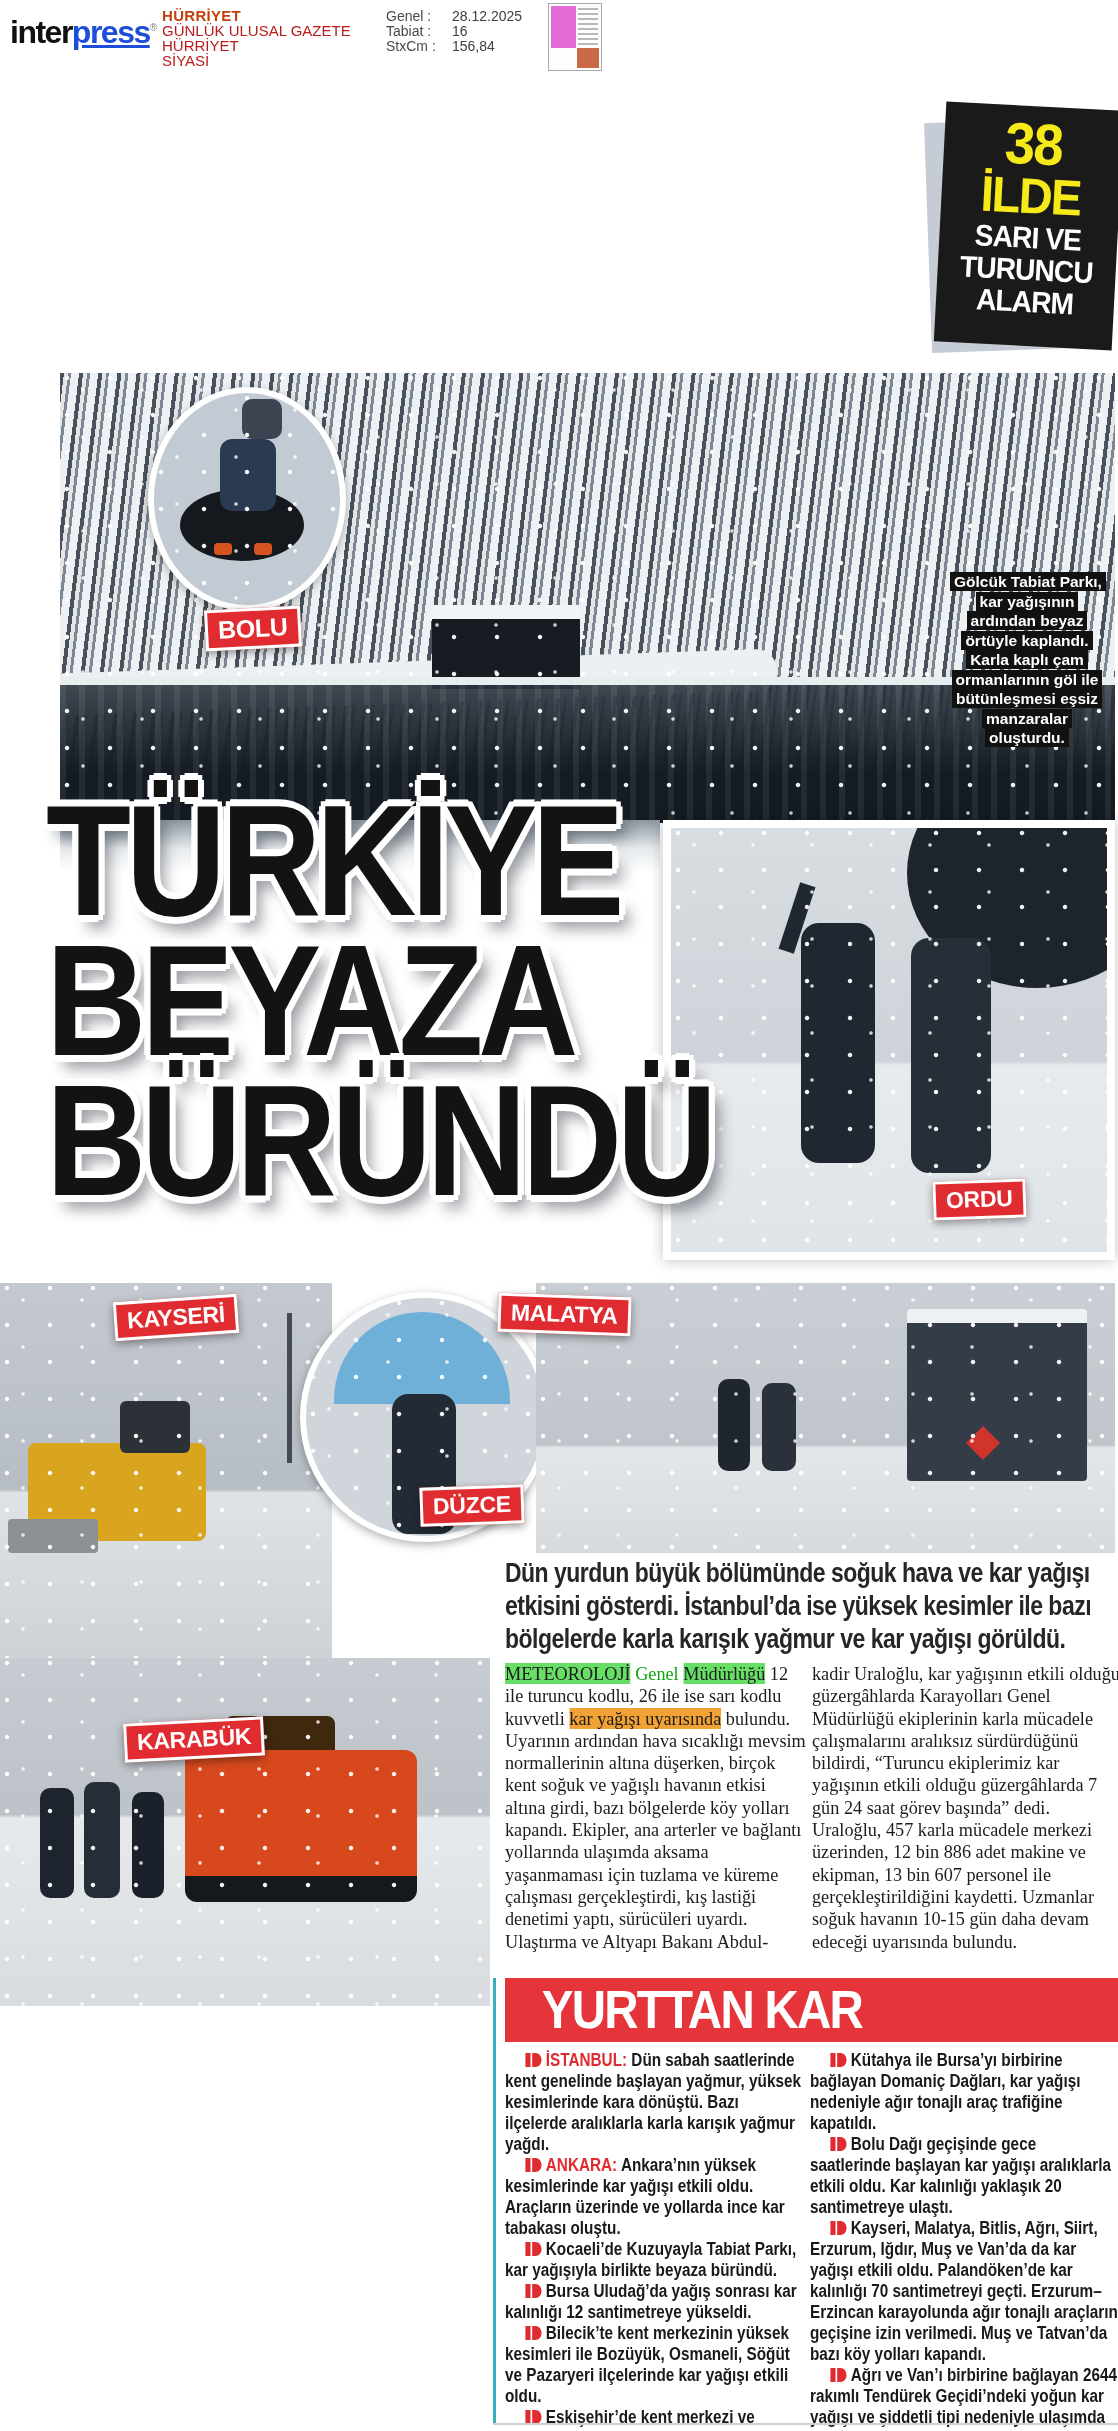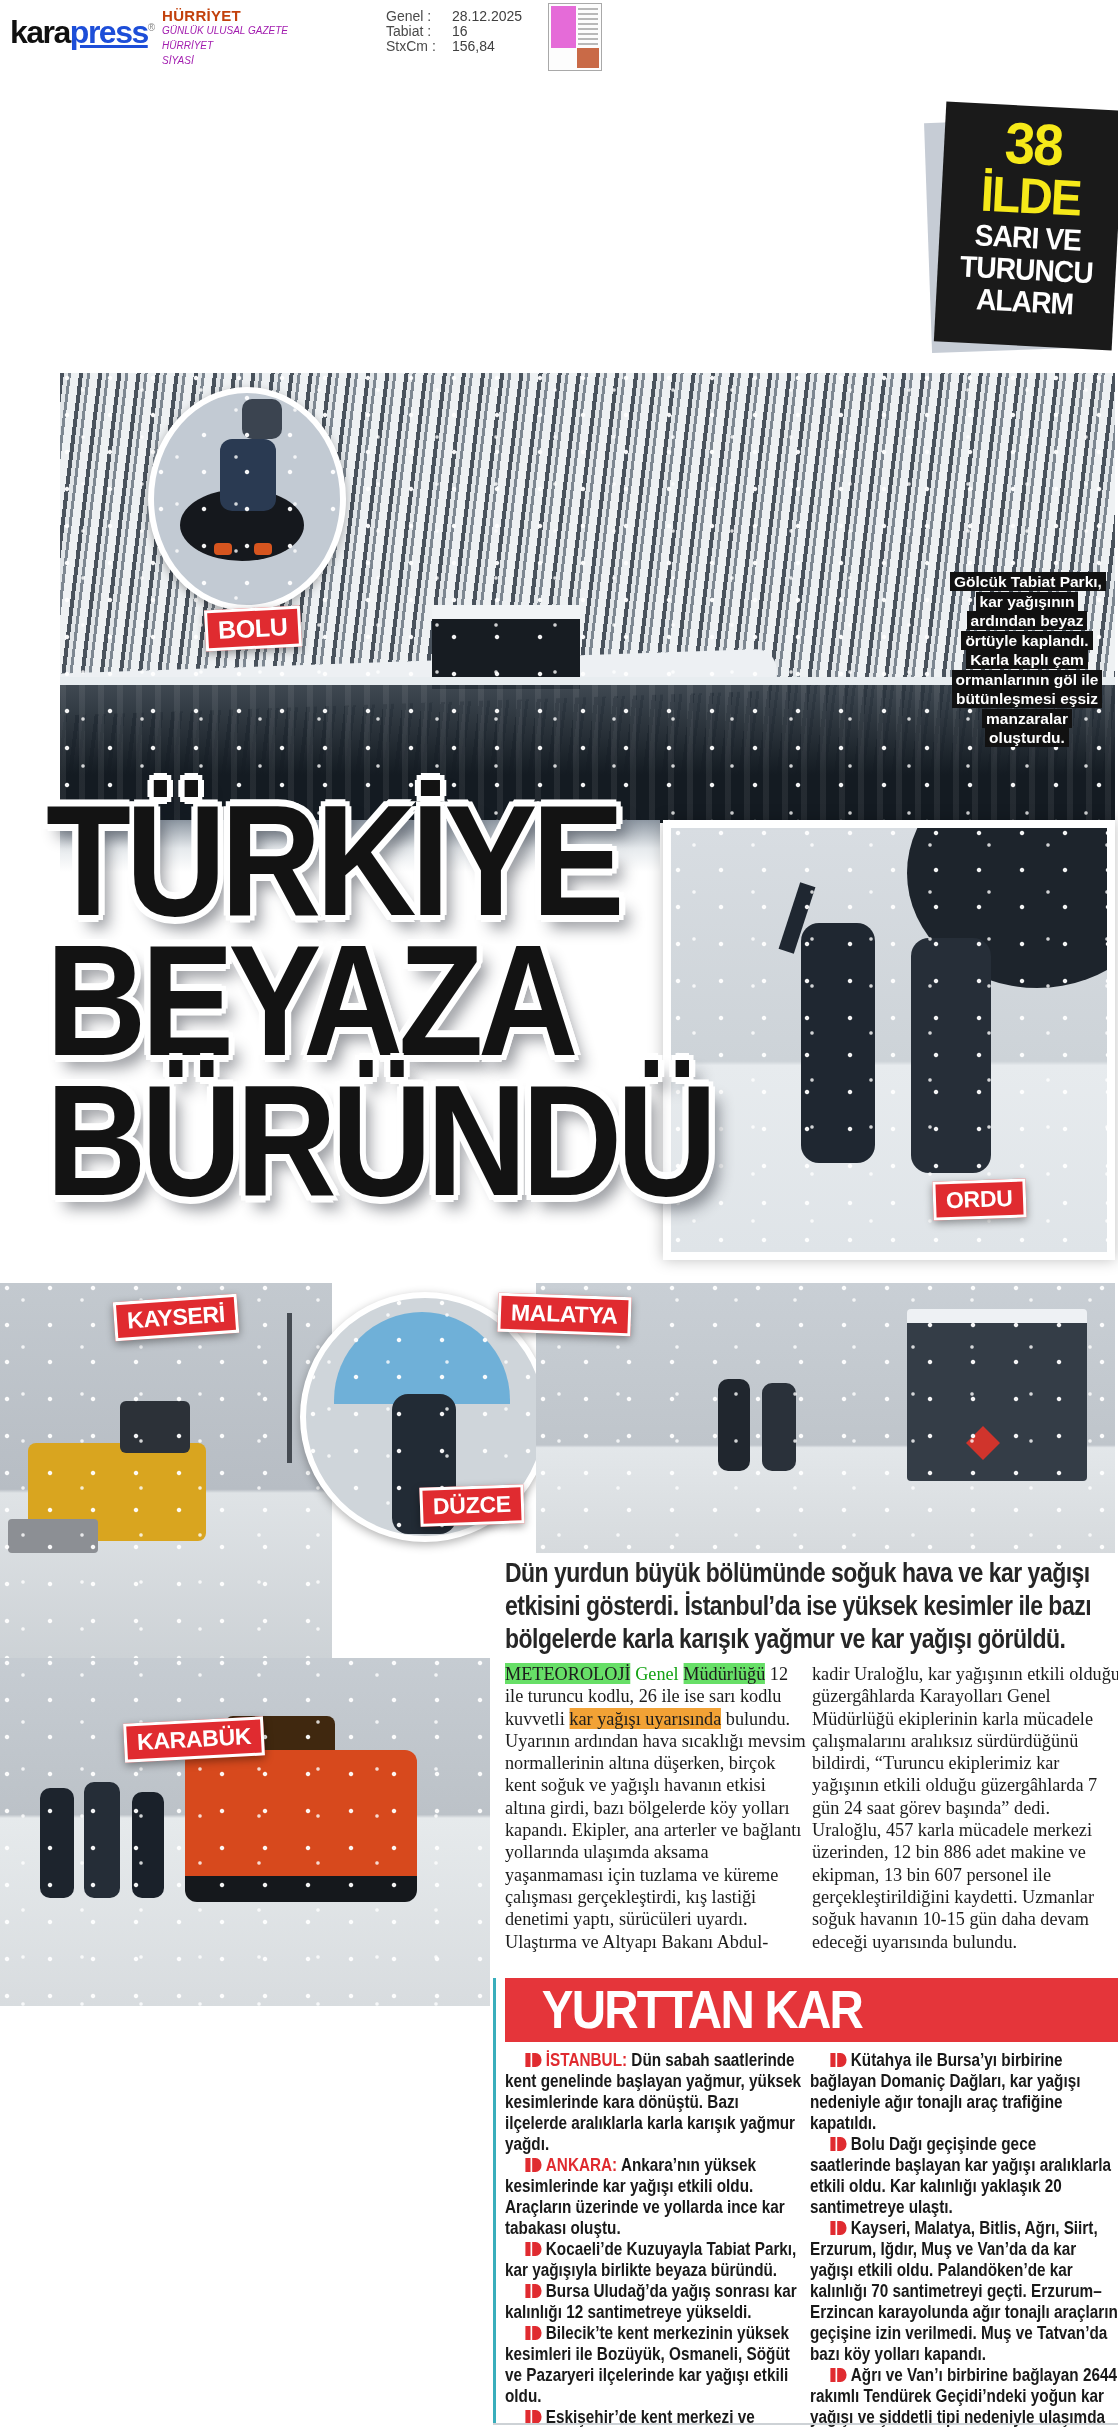--- a/index.html
+++ b/index.html
@@ -6,21 +6,21 @@
   .page{position:relative;width:1118px;height:2431px;background:#fff;overflow:hidden;
         font-family:"Liberation Sans",sans-serif;color:#1a1a1a;}
   .ab{position:absolute;}
 
   
   .logo{left:10px;top:14px;font-size:32px;font-weight:bold;letter-spacing:-1.5px;color:#101010;}
   .logo .press{color:#1d4ed8;text-decoration:underline;}
   .logo sup{font-size:10px;color:#888;font-weight:normal;}
   .pub{left:162px;top:8px;line-height:15px;}
   .pub .name{font-size:15px;font-weight:bold;color:#c2410c;letter-spacing:.3px;}
-  .pub .sub{font-size:10px;color:#a21caf;font-style:italic;}
+  .pub .sub{font-size:15px;color:#b91c1c;}
   .meta{left:386px;top:9px;font-size:14px;line-height:15px;color:#4a4a4a;}
   .meta .row span.v{display:inline-block;margin-left:14px;color:#404040;}
   .meta .row span.l{display:inline-block;width:52px;}
   .thumb{left:548px;top:3px;width:52px;height:66px;border:1px solid #a9a9a9;background:#fdfdfd;}
   .thumb .tpink{position:absolute;left:2px;top:2px;width:25px;height:42px;background:#e56bd8;}
   .thumb .tlines{position:absolute;right:3px;top:4px;width:20px;height:38px;
       background:repeating-linear-gradient(180deg,#b9b9b9 0 2px,transparent 2px 5px);}
   .thumb .tred{position:absolute;right:2px;bottom:2px;width:22px;height:20px;background:#c96a47;}
 
   
@@ -141,21 +141,21 @@
   .city{color:#e02b30;}
   .blt i{display:inline-block;vertical-align:-1px;}
   .blt .b1{width:6px;height:14px;background:#e02b30;margin-right:2px;}
   .blt .b2{width:11px;height:14px;background:#e02b30;border-radius:0 9px 9px 0;margin-right:5px;}
 </style>
 </head>
 <body>
 
 <div class="page">
 
-  <div class="ab logo"><span>kara</span><span class="press">press</span><sup>®</sup></div>
+  <div class="ab logo"><span>inter</span><span class="press">press</span><sup>®</sup></div>
 
   <div class="ab pub">
     <div class="name">HÜRRİYET</div>
     <div class="sub">GÜNLÜK ULUSAL GAZETE</div>
     <div class="sub">HÜRRİYET</div>
     <div class="sub">SİYASİ</div>
   </div>
 
   <div class="ab meta">
     <div class="row"><span class="l">Genel :</span><span class="v">28.12.2025</span></div>

